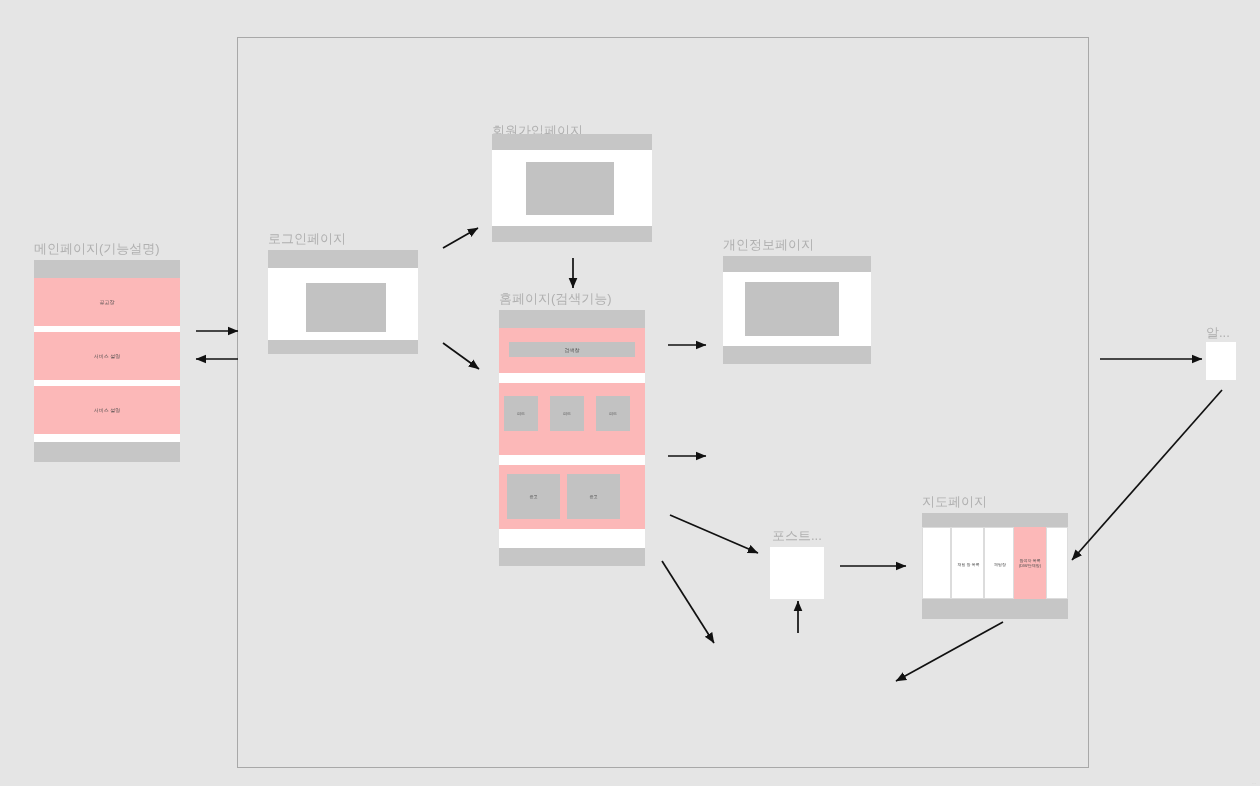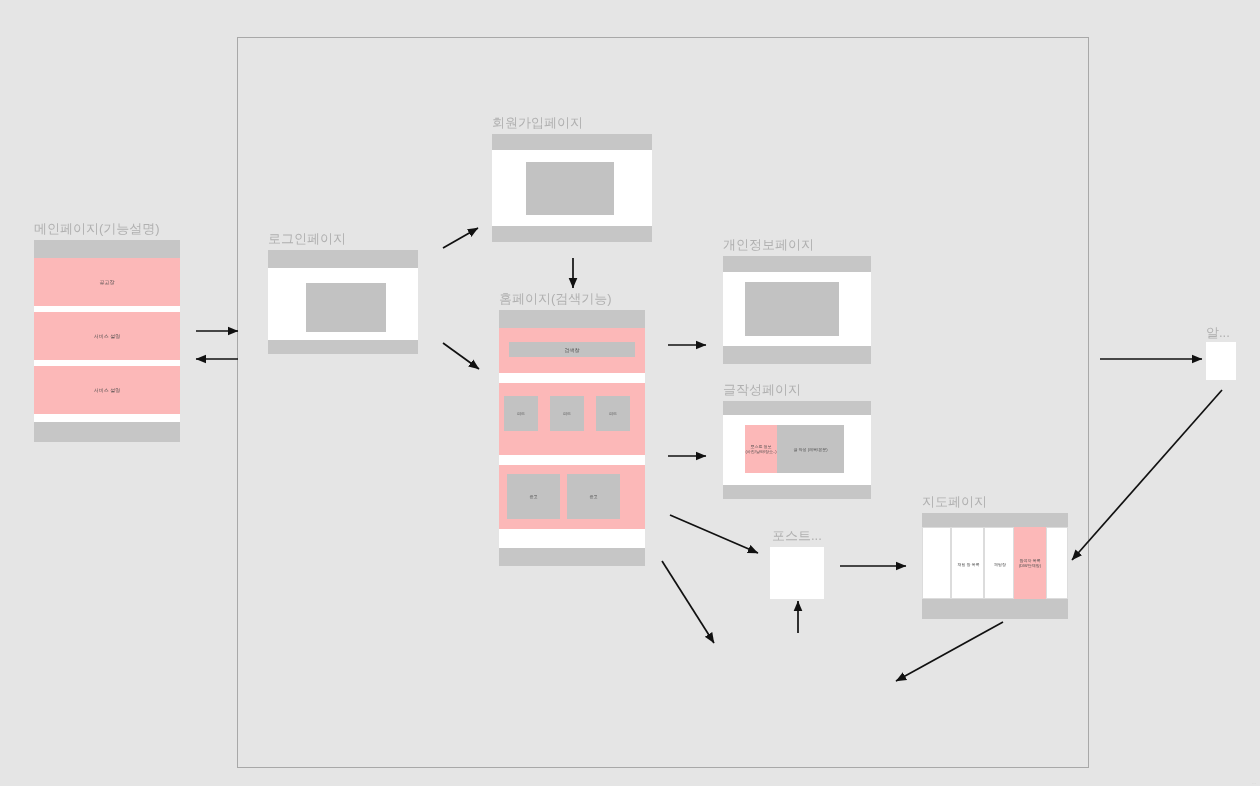--- a/index.html
+++ b/index.html
@@ -87,21 +87,21 @@
     white-space: nowrap;
   }
 </style>
 </head>
 <body>
 
 <div id="canvas">
 
   <div class="frame" style="left:237px; top:37px; width:852px; height:731px;"></div>
 
-  <div class="wf" style="left:34px; top:222px; width:125px; height:220px;">
+  <div class="wf" style="left:34px; top:242px; width:125px; height:220px;">
     <div class="wf-title" style="left:0px; top:0px;">메인페이지(기능설명)</div>
     <div class="wf-body" style="left:0px; top:18px; width:146px; height:202px;">
       <div class="bar" style="left:0px; top:0px; width:146px; height:18px;"></div>
       <div class="pink" style="left:0px; top:18px; width:146px; height:48px;">
         <div class="lbl t5" style="left:0; top:0; width:146px; height:48px;">공고장</div>
       </div>
       <div class="pink" style="left:0px; top:72px; width:146px; height:48px;">
         <div class="lbl t5" style="left:0; top:0; width:146px; height:48px;">서비스 설명</div>
       </div>
       <div class="pink" style="left:0px; top:126px; width:146px; height:48px;">
@@ -114,21 +114,21 @@
   <div class="wf" style="left:268px; top:232px; width:150px; height:122px;">
     <div class="wf-title" style="left:0px; top:0px;text-align:center;">로그인페이지</div>
     <div class="wf-body" style="left:0px; top:18px; width:150px; height:104px;">
       <div class="bar" style="left:0px; top:0px; width:150px; height:18px;"></div>
       <div class="grey" style="left:38px; top:33px; width:80px; height:49px;"></div>
       <div class="bar" style="left:0px; top:90px; width:150px; height:14px;"></div>
     </div>
   </div>
 
   <div class="wf" style="left:492px; top:116px; width:160px; height:126px;">
-    <div class="wf-title" style="left:0px; top:0px;">회원가입페이지</div>
+    <div class="wf-title" style="left:0px; top:8px;">회원가입페이지</div>
     <div class="wf-body" style="left:0px; top:18px; width:160px; height:108px;">
       <div class="bar" style="left:0px; top:0px; width:160px; height:16px;"></div>
       <div class="grey" style="left:34px; top:28px; width:88px; height:53px;"></div>
       <div class="bar" style="left:0px; top:92px; width:160px; height:16px;"></div>
     </div>
   </div>
 
   <div class="wf" style="left:499px; top:292px; width:146px; height:274px;">
     <div class="wf-title" style="left:0px; top:0px;text-align:right;">홈페이지(검색기능)</div>
     <div class="wf-body" style="left:0px; top:18px; width:146px; height:256px;">
@@ -167,34 +167,20 @@
 
   <div class="wf" style="left:723px; top:238px; width:148px; height:126px;padding-left:36px;">
     <div class="wf-title" style="left:0px; top:0px;">개인정보페이지</div>
     <div class="wf-body" style="left:0px; top:18px; width:148px; height:108px;">
       <div class="bar" style="left:0px; top:0px; width:148px; height:16px;"></div>
       <div class="grey" style="left:22px; top:26px; width:94px; height:54px;"></div>
       <div class="bar" style="left:0px; top:90px; width:148px; height:18px;"></div>
     </div>
   </div>
 
-  <div class="wf" style="left:723px; top:383px; width:148px; height:116px;">
-    <div class="wf-title" style="left:0px; top:0px;">글작성페이지</div>
-    <div class="wf-body" style="left:0px; top:18px; width:148px; height:98px;">
-      <div class="bar" style="left:0px; top:0px; width:148px; height:14px;"></div>
-      <div class="pink" style="left:22px; top:24px; width:32px; height:48px;">
-        <div class="lbl t4" style="left:0; top:0; width:32px; height:48px;">포스트 정보
-(사진/날짜/장소..)</div>
-      </div>
-      <div class="grey" style="left:54px; top:24px; width:67px; height:48px;">
-        <div class="lbl t4" style="left:0; top:0; width:67px; height:48px;">글 작성 (제목/본문)</div>
-      </div>
-      <div class="bar" style="left:0px; top:84px; width:148px; height:14px;"></div>
-    </div>
-  </div>
 
   <div class="wf" style="left:770px; top:547px; width:54px; height:72px;">
     <div class="wf-title" style="left:2px; top:-18px;">포스트...</div>
     <div class="white" style="left:0px; top:0px; width:54px; height:52px;"></div>
   </div>
 
   <div class="wf" style="left:922px; top:495px; width:146px; height:124px;">
     <div class="wf-title" style="left:0px; top:0px;">지도페이지</div>
     <div class="wf-body" style="left:0px; top:18px; width:146px; height:106px;">
       <div class="bar" style="left:0px; top:0px; width:146px; height:14px;"></div>

